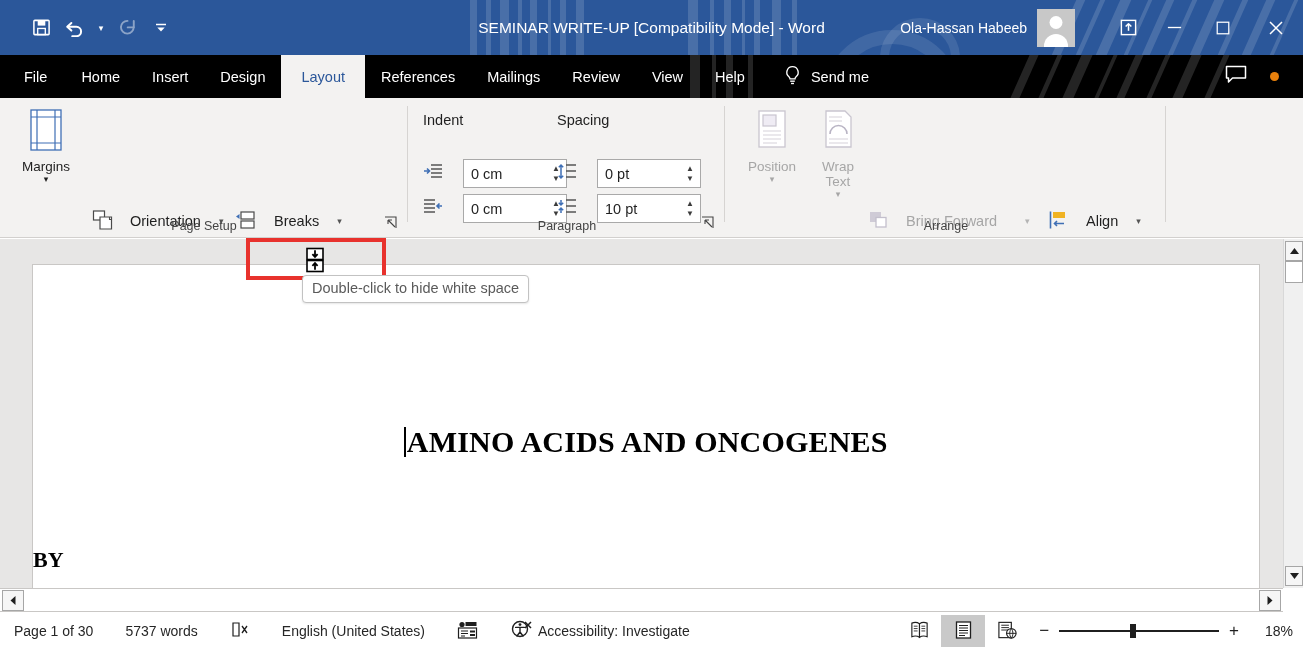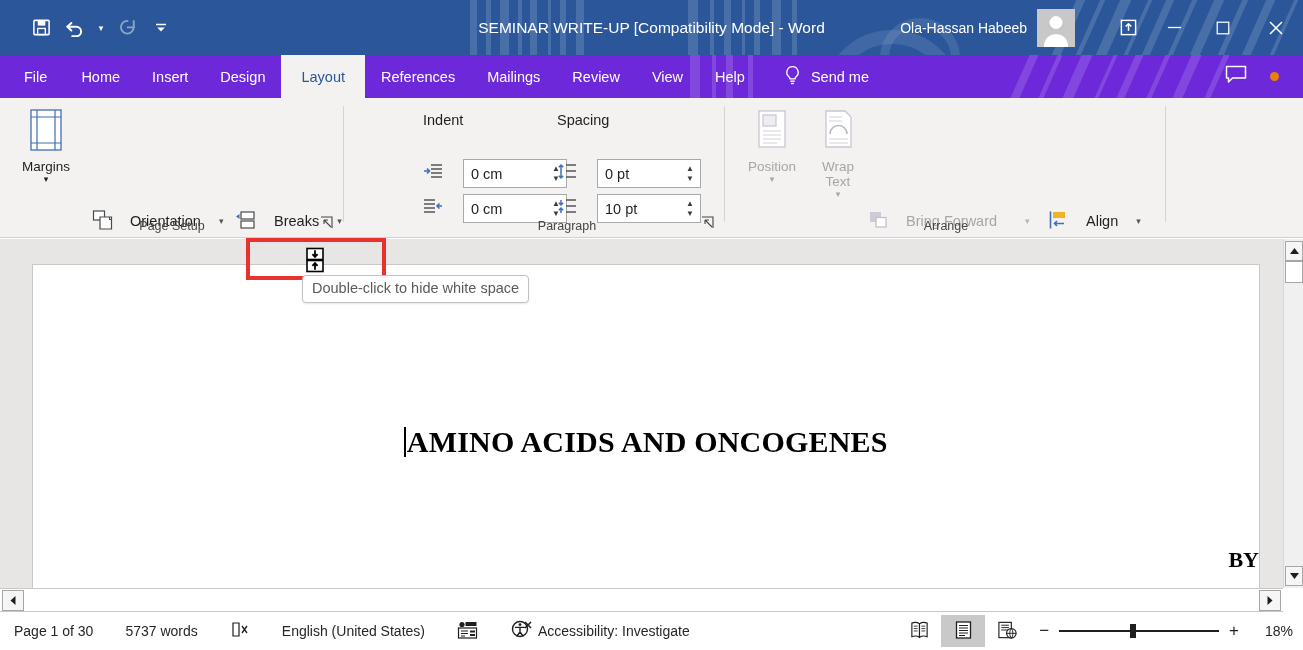--- a/index.html
+++ b/index.html
@@ -50,21 +50,21 @@
     width: 24px; height: 20px; border-radius: 12px 12px 0 0; background: #ffffff;
   }
   .wincontrols { position: absolute; right: 0; top: 0; height: 55px; display: flex; }
   .wb { width: 46px; height: 55px; display: flex; align-items: center; justify-content: center; color: #ffffff; }
   .wb.restoreup { width: 52px; }
   .wb.close { width: 54px; }
 
   
   .tabstrip {
     position: absolute; left: 0; top: 55px; width: 1303px; height: 43px;
-    background: #6d28d9; overflow: hidden;
+    background: #000000; overflow: hidden;
   }
   .tabs { position: absolute; left: 0; top: 0; display: flex; height: 43px; align-items: stretch; }
   .tab {
     display: flex; align-items: center; padding: 0 16px;
     color: #ffffff; font-size: 14.5px; white-space: nowrap;
   }
   .tab.active { background: #f3f2f1; color: #2b579a; }
   .tellme { display: flex; align-items: center; gap: 9px; padding-left: 22px; color: #fff; font-size: 14.5px; }
   .tabstrip-right { position: absolute; right: 0; top: 0; height: 43px; display: flex; align-items: center; gap: 22px; padding-right: 24px; }
   .orange-dot { width: 9px; height: 9px; border-radius: 50%; background: #e8800c; }
@@ -129,21 +129,21 @@
   .doc-title {
     position: absolute; top: 160px; width: 100%; text-align: center;
     font-family: "Liberation Serif", serif; font-weight: bold;
     font-size: 30px; color: #000000; letter-spacing: .2px;
   }
   .caret {
     display: inline-block; width: 1.5px; height: 30px; background: #000;
     vertical-align: -5px; margin-right: 1px;
   }
   .doc-by {
-    position: absolute; top: 282px; width: 100%; text-align: right;
+    position: absolute; top: 282px; width: 100%; text-align: left;
     font-family: "Liberation Serif", serif; font-weight: bold; font-size: 22px; color: #000;
   }
 
   
   .ws-highlight {
     position: absolute; left: 246px; top: 238px; width: 140px; height: 42px;
     border: 4px solid #e8322d; background: transparent; z-index: 6;
   }
   .ws-icon {
     position: absolute; left: 304px; top: 247px; width: 22px; height: 26px; z-index: 7;
@@ -371,21 +371,21 @@
         <svg width="24" height="21" viewBox="0 0 24 21" fill="none">
           <path d="M2.5 2.5 H21.5 V14 H8.5 L4.5 18 V14 H2.5 Z" stroke="#fff" stroke-width="1.5" fill="none" stroke-linejoin="round"></path>
         </svg>
       </span>
       <span class="orange-dot"></span>
     </div>
   </div>
 
   <div class="ribbon">
 
-    <div class="rgroup" style="left:0px;width:344px;">
+    <div class="rgroup" style="left:0px;width:408px;">
       <div class="big-btn" style="left:10px;top:10px;">
         <span>
           <svg width="42" height="46" viewBox="0 0 42 46" fill="none">
             <rect x="6" y="2" width="30" height="40" stroke="#3f6fb5" stroke-width="1.3" fill="#fff"></rect>
             <path d="M12 2 V42 M30 2 V42 M6 9 H36 M6 35 H36" stroke="#3f6fb5" stroke-width="1.2"></path>
           </svg>
         </span>
         <span class="lbl">Margins</span>
         <span class="cv">▾</span>
       </div>

